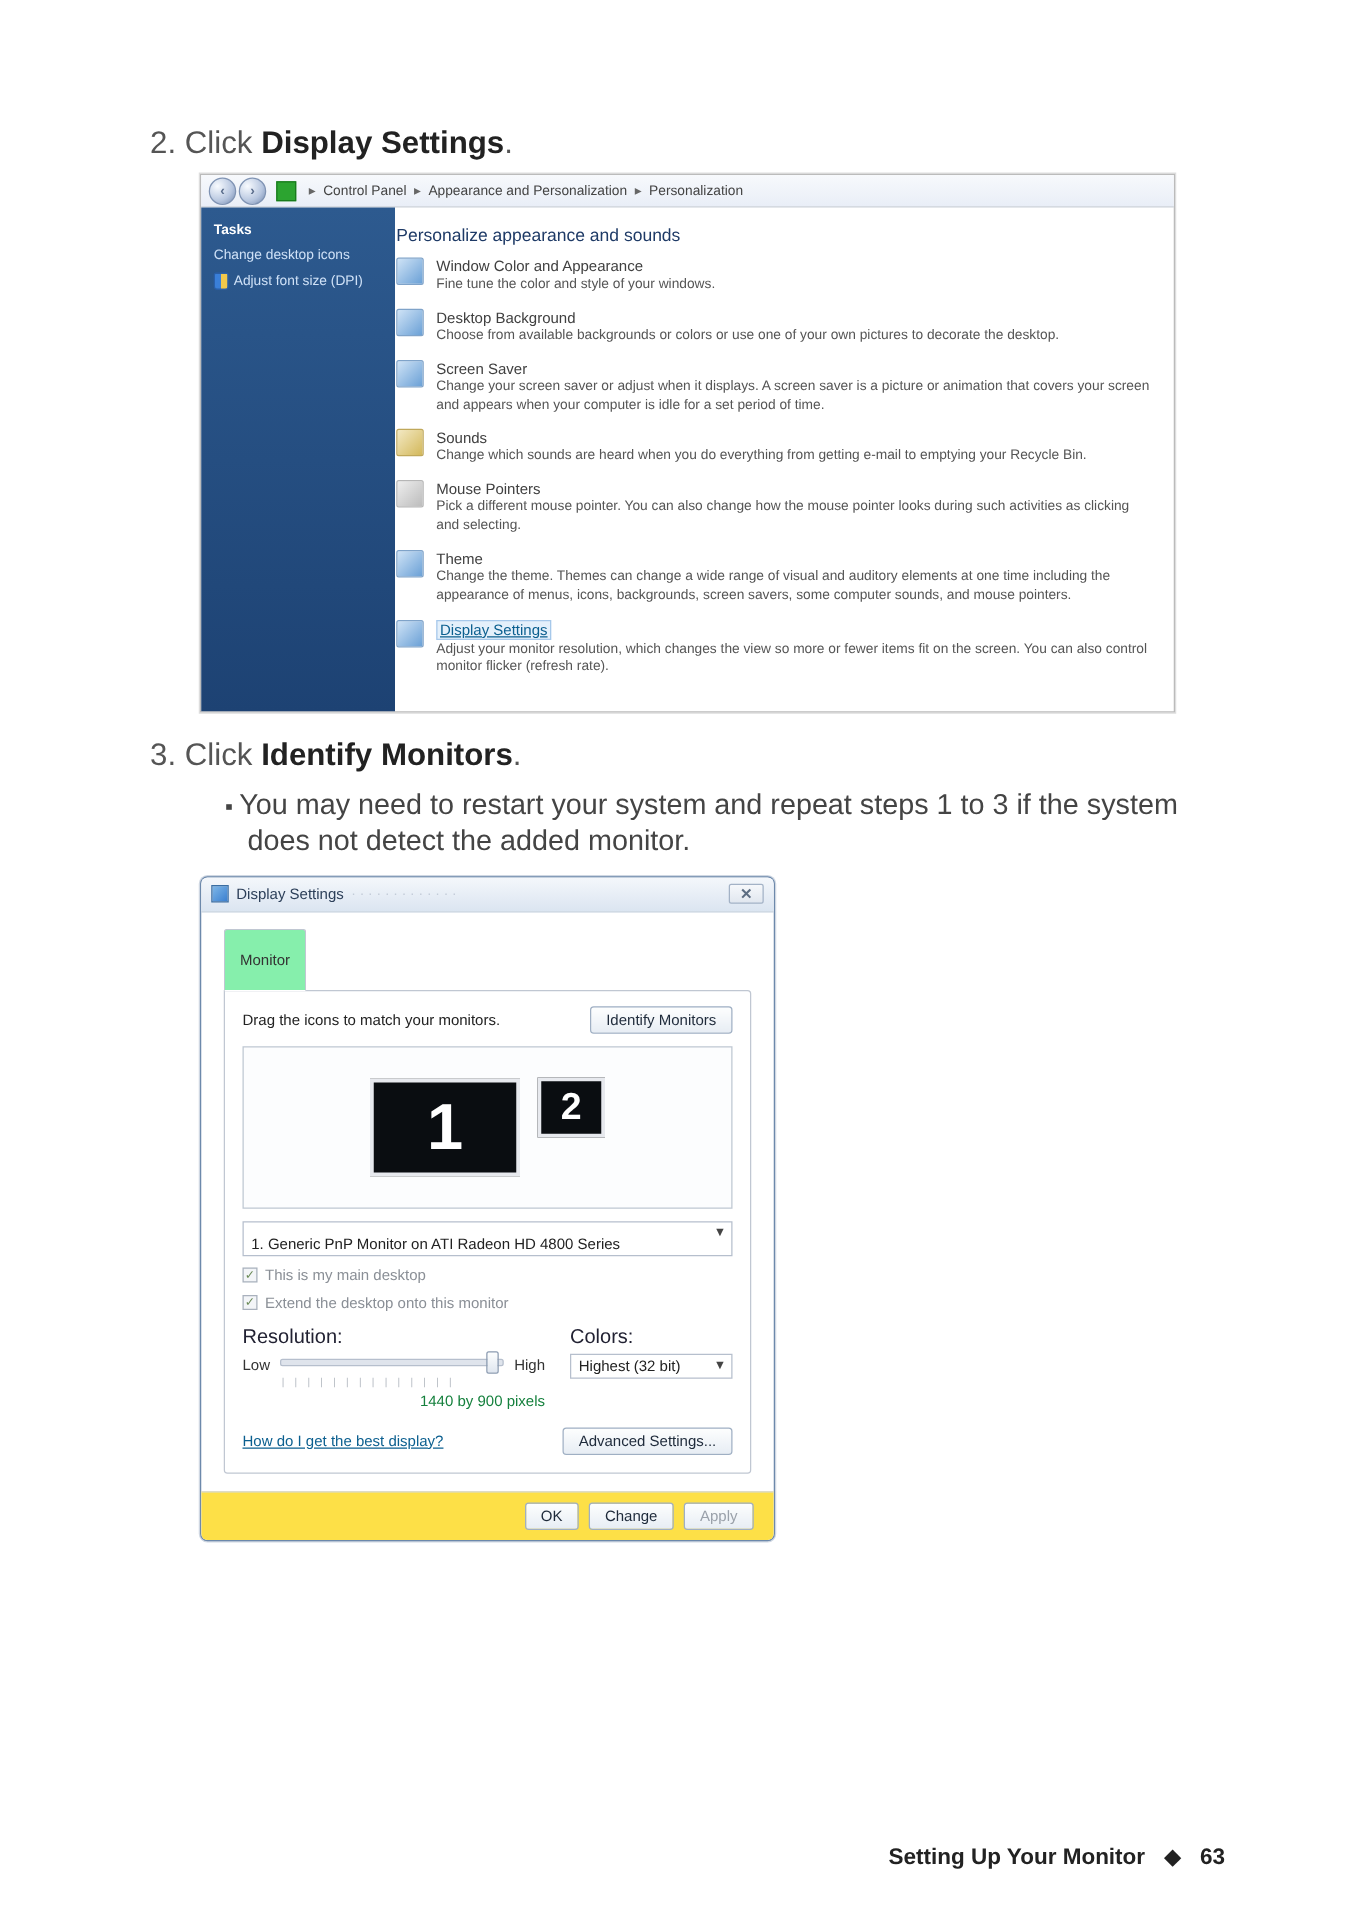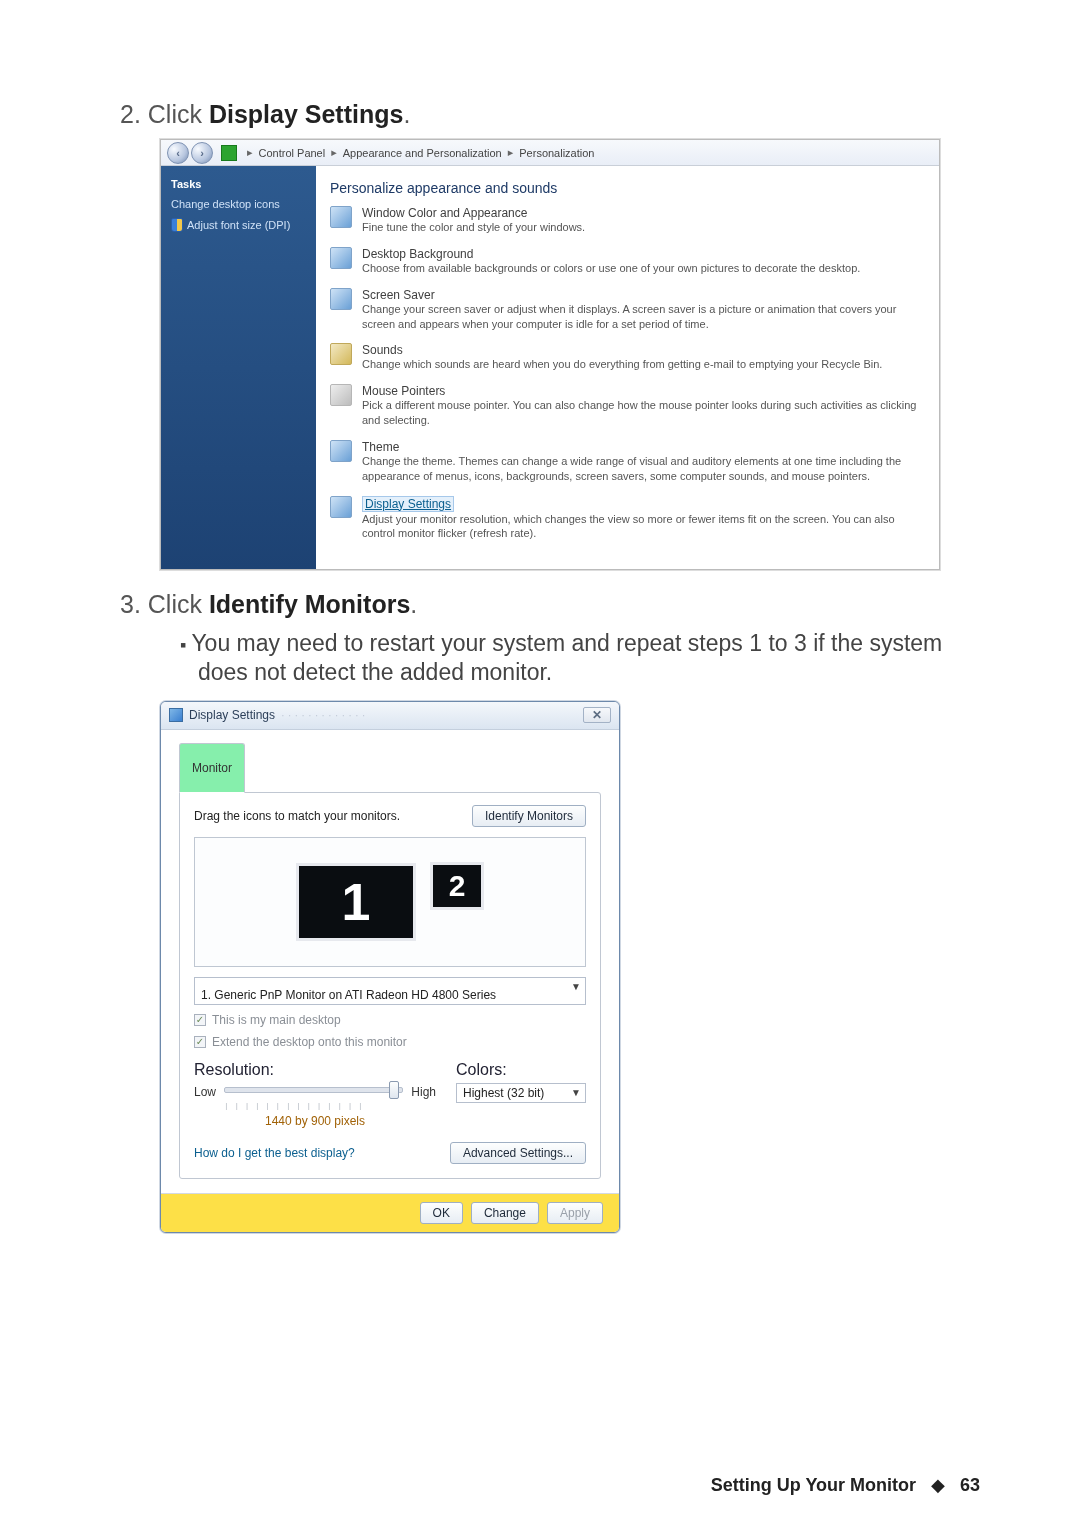--- a/index.html
+++ b/index.html
@@ -54,21 +54,21 @@
   .cp-sidebar {
     width: 155px;
     background: linear-gradient(#2d5a8f,#1d4273);
     color: #cfe1f7;
     padding: 12px 10px 40px 10px;
     font-size: 11px;
   }
   .cp-sidebar .tasks-hd { color: #fff; font-weight: 600; margin-bottom: 8px; }
   .cp-sidebar .task-link { color: #cfe1f7; margin-bottom: 8px; display: flex; align-items: center; gap: 4px; }
   .shield { width:12px; height:14px; background: linear-gradient(90deg,#3a7fd9 50%,#f2c84b 50%); border-radius:2px 2px 3px 3px; border:1px solid #2a5fa9; }
-  .cp-main { flex: 1; padding: 14px 16px 16px 14px; }
+  .cp-main { flex: 1; padding: 14px 16px 16px 1px; }
   .cp-main h2 { font-size: 14px; font-weight: 400; color: #1e3a66; margin-bottom: 10px; }
   .cp-item { display: flex; gap: 10px; margin-bottom: 12px; }
   .cp-ico { width: 22px; height: 22px; flex: 0 0 22px; border-radius: 2px; border: 1px solid #7fa3c9; background: linear-gradient(135deg,#cfe3f6,#6aa0d6); }
   .cp-ico.spk { border-color:#c0a85a; background: linear-gradient(135deg,#f3e9c4,#d3b85a); }
   .cp-ico.mouse { border-color:#b6b6b6; background: linear-gradient(135deg,#eee,#bcbcbc); }
   .cp-item a { color: #404040; text-decoration: none; font-size: 12px; }
   .cp-item .desc { color: #555; font-size: 11px; line-height: 1.35; }
   .cp-item.selected .title-box { border:1px solid #a6c8ea; background:#e4f0fb; display:inline-block; padding:0 2px;}
   .cp-item.selected a { text-decoration: underline; color:#0b5f8f;}
 
@@ -147,24 +147,24 @@
   .slider-track::before {
     content:""; position:absolute; left:0; right:0; top:4px; height:4px;
     background:#dfe4ec; border:1px solid #b6bfcd; border-radius:2px;
   }
   .slider-thumb {
     position:absolute; top:-2px; right:4px; width:10px; height:18px;
     background: linear-gradient(#fdfefe,#dfe6ef);
     border:1px solid #8a9ab0; border-radius:2px;
   }
   .ticks { color:#b2b8c0; font-size:8px; letter-spacing:3px; margin-top:0px;}
-  .res-val { text-align:center; font-size:12px; color:#a16207; margin-top:4px;}
+  .res-val { text-align:right; font-size:12px; color:#15803d; margin-top:4px;}
   .color-dd { position:relative; border:1px solid #b6bfcd; padding:2px 18px 2px 6px; font-size:12px; color:#222;}
   .adv-row { display:flex; align-items:center; margin-top:14px;}
-  .help-link { color:#0b5f8f; font-size:12px;}
+  .help-link { color:#0b5f8f; text-decoration:underline; font-size:12px;}
   .ds-footer {
     border-top:1px solid #d3d9e2; padding:8px 16px;
     display:flex; justify-content:flex-end; gap:8px;
     background:#fde047;
   }
   .ds-footer .ds-btn.disabled { color:#9aa1aa; }
 
   
   .page-footer {
     position:absolute; bottom:36px; right:100px;

